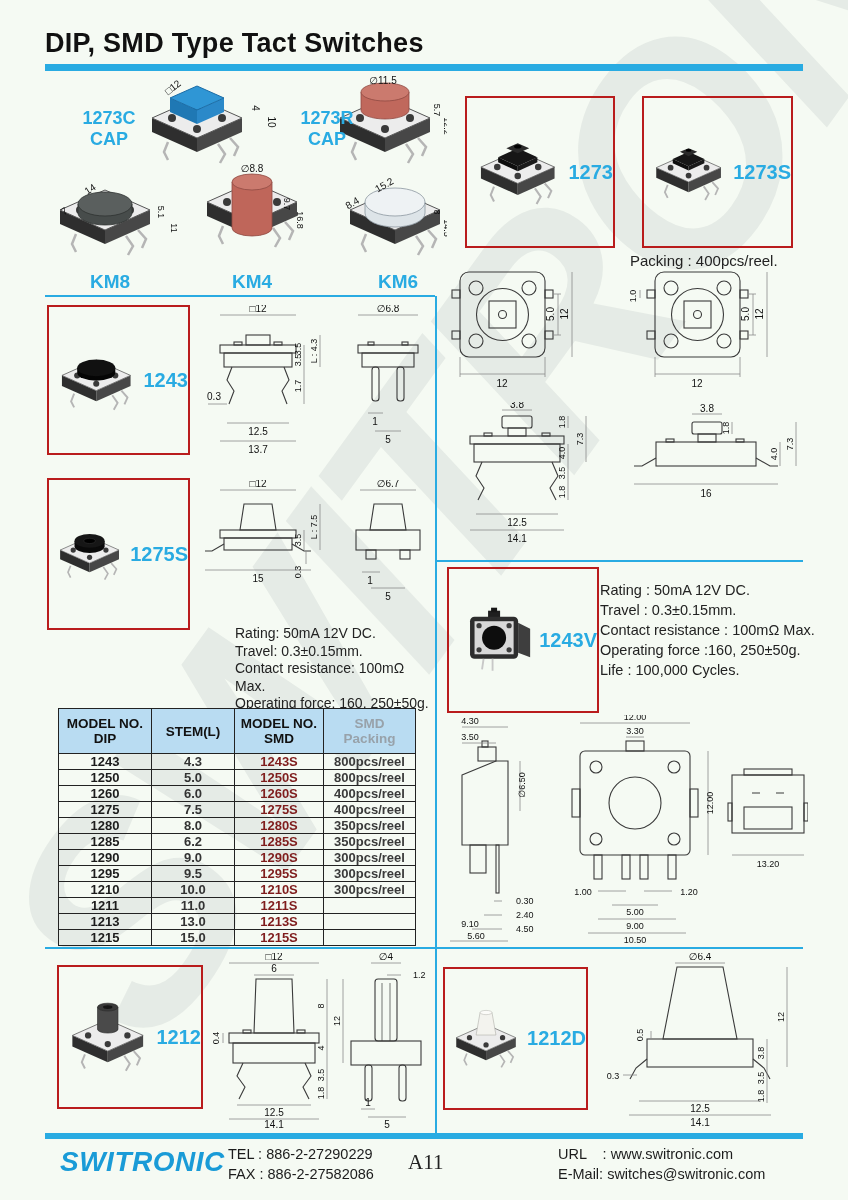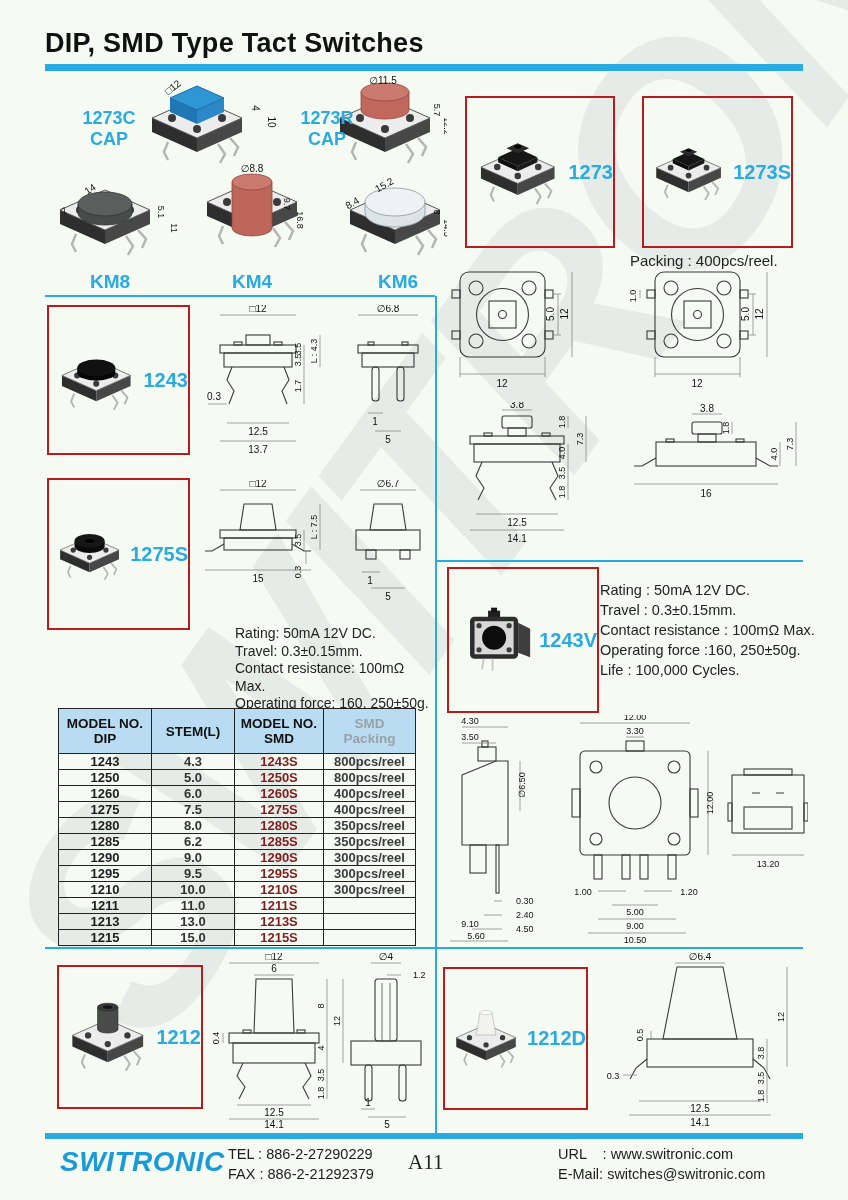--- a/index.html
+++ b/index.html
@@ -565,21 +565,21 @@
     <text class="dt9" transform="rotate(-90 169 125)" x="169" y="125" text-anchor="middle">3.5</text>
     <text class="dt9" transform="rotate(-90 169 143)" x="169" y="143" text-anchor="middle">1.8</text>
     <text class="dt9" transform="rotate(-90 189 64)" x="189" y="64" text-anchor="middle">12</text>
     <text class="dt" x="105" y="159" text-anchor="middle">12.5</text>
     <text class="dt" x="105" y="173" text-anchor="middle">14.1</text>
   </svg>
 
   <div class="abs ftlogo z" style="left:60px;top:1146px">SWITRONIC</div>
   <div class="abs ftsmall z" style="left:228px;top:1144px">
     <div>TEL : 886-2-27290229</div>
-    <div>FAX : 886-2-21292379</div>
+    <div>FAX : 886-2-27582086</div>
   </div>
   <div class="abs ftpage z" style="left:408px;top:1150px">A11</div>
   <div class="abs ftsmall z" style="left:558px;top:1144px">
     <div class="pre">URL    : www.switronic.com</div>
     <div>E-Mail: switches@switronic.com</div>
   </div>
 
 </div>
 
 </body></html>

